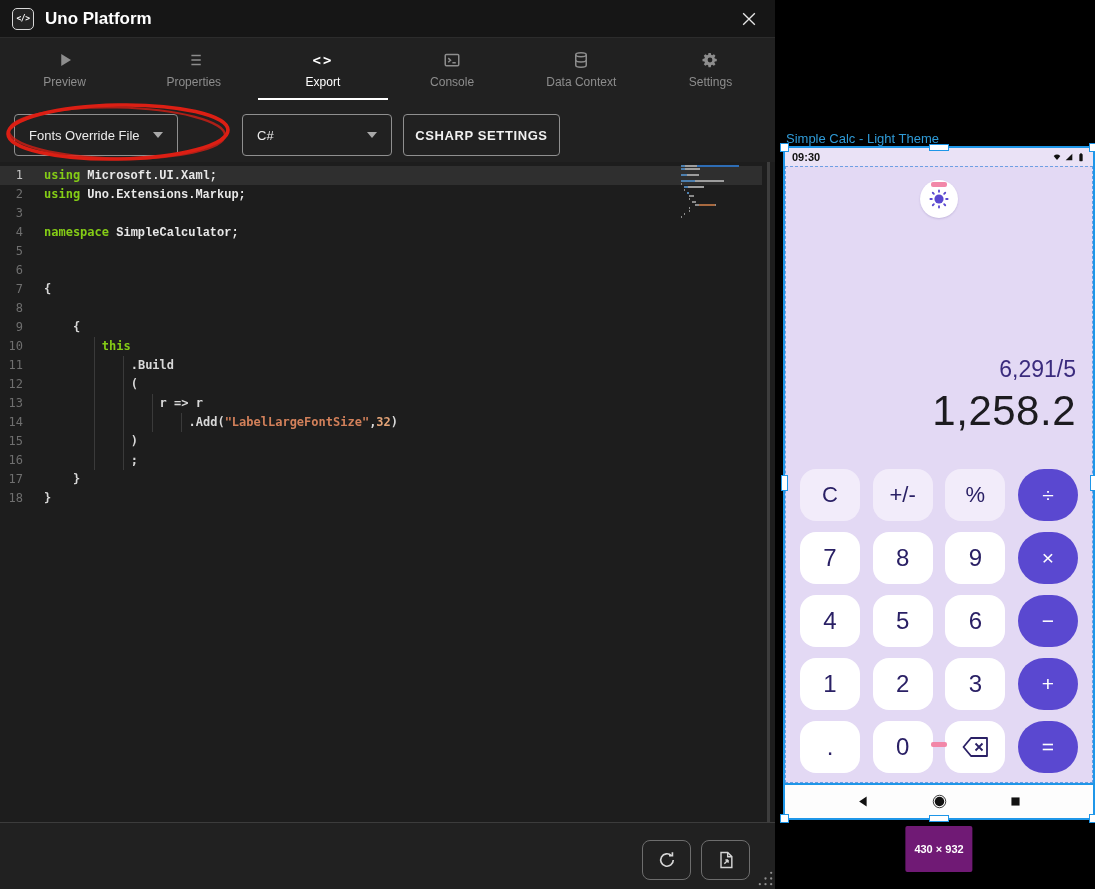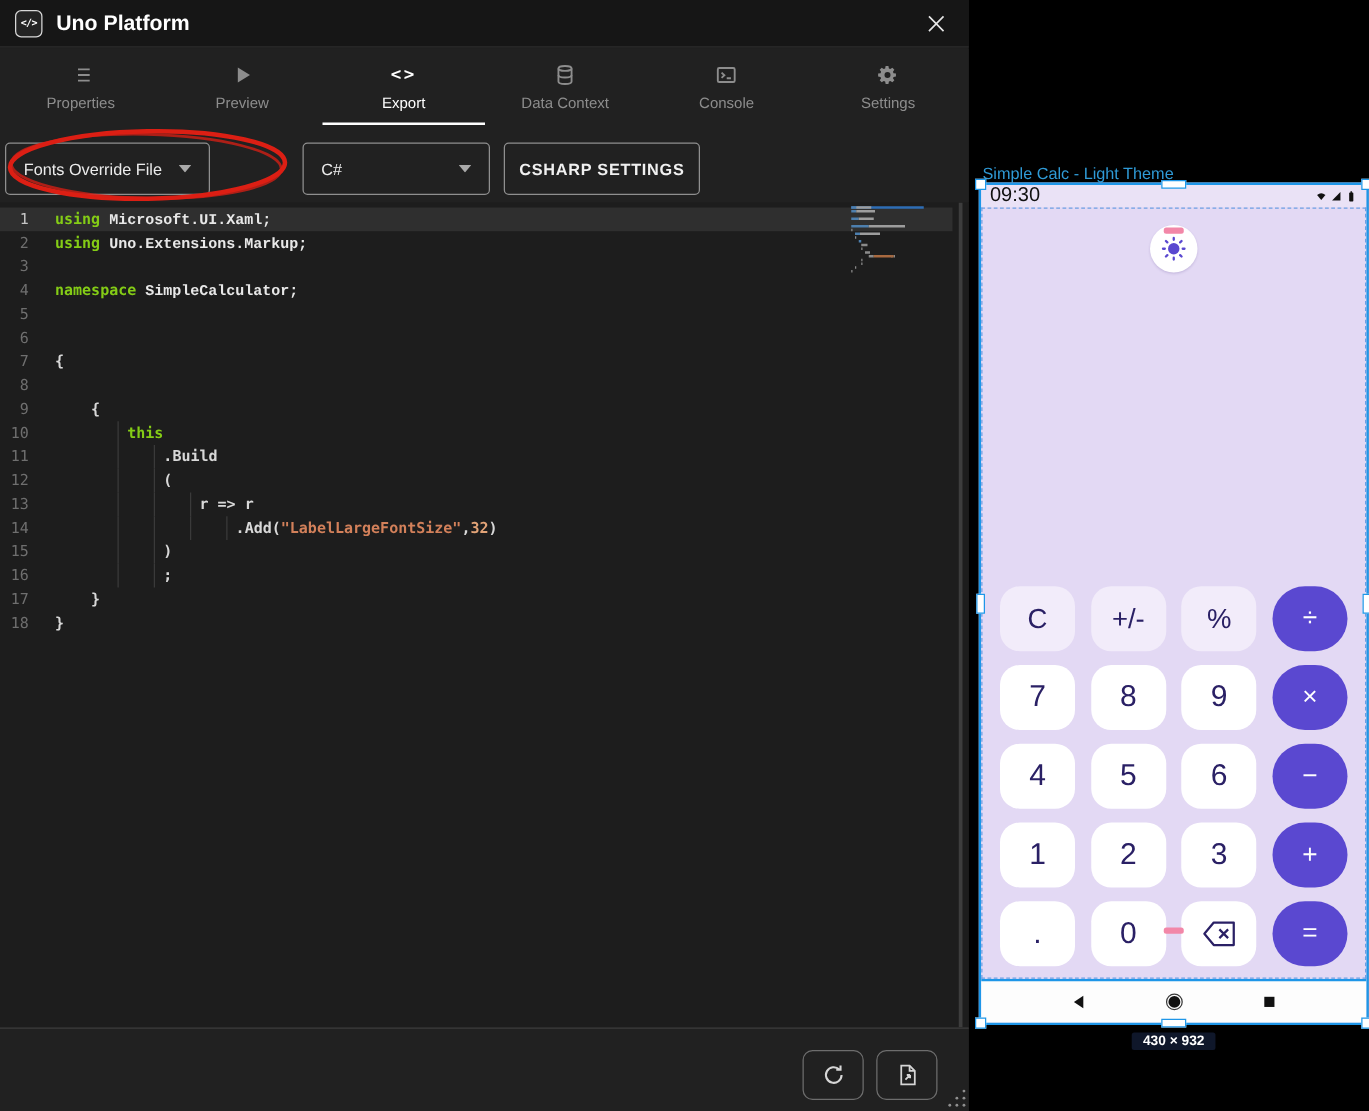--- a/index.html
+++ b/index.html
@@ -26,21 +26,21 @@
   .tab .t-icon svg { width:18px; height:18px; }
   .tab .t-label { font-size:12px; }
   .tab.active { color:#ffffff; }
   .tab.active::after { content:""; position:absolute; left:0; right:0; bottom:0; height:2px; background:#fff; }
   .code-glyph { font-family:"DejaVu Sans Mono",monospace; font-weight:bold; font-size:14px; letter-spacing:2px; }
 
   .toolbar { position:absolute; left:0; top:100px; width:775px; height:62px; background:#212121; }
   .dd { position:absolute; top:14px; height:42px; border:1px solid #8f8f8f; border-radius:4px;
     color:#ececec; font-size:13px; display:flex; align-items:center; padding:0 14px; cursor:pointer; background:transparent; }
   .dd .caret { margin-left:auto; color:#a9a9a9; width:10px; height:6px; }
-  .dd.dd-file { left:4px; width:164px;align-items:center; }
+  .dd.dd-file { left:14px; width:164px;align-items:center; }
   .dd.dd-lang { left:242px; width:150px; }
   .btn-settings { position:absolute; left:403px; top:14px; width:157px; height:42px; border:1px solid #8f8f8f;
     border-radius:4px; background:transparent; color:#f0f0f0; font-size:13px; font-weight:bold;
     letter-spacing:.6px; cursor:pointer; font-family:"Liberation Sans",sans-serif; }
   .annotation { position:absolute; left:2px; top:0px; width:232px; height:64px; pointer-events:none; }
 
   
   .editor { position:absolute; left:0; top:162px; width:775px; height:660px; background:#1d1d1d; overflow:hidden; }
   .code-lines { position:absolute; left:0; top:4px; width:762px;
     font-family:"DejaVu Sans Mono",monospace; font-size:12px; font-weight:bold; }
@@ -76,21 +76,21 @@
   .action-btn svg { width:20px; height:20px; }
   .action-refresh { left:642px; }
   .action-export { left:701px; }
   .grip { position:absolute; left:757px; top:47px; width:17px; height:17px; color:#8f8f8f; }
 
   
   .device-label { position:absolute; left:786px; top:131px; font-size:13px; color:#2f9ad6; }
   .phone { position:absolute; left:783px; top:146px; width:312px; height:674px; border:2px solid #1E96E8;
     background:#E3D9F4; display:flex; flex-direction:column; }
   .statusbar { height:18px; background:#EAE2F6; display:flex; align-items:center; padding:0 7px; flex:0 0 auto; }
-  .status-time { font-size:16px; font-weight:normal; color:#111; }
+  .status-time { font-size:11px; font-weight:bold; color:#111; }
   .status-icons { margin-left:auto; display:flex; align-items:center; gap:2px; color:#111; }
   .status-icons svg { width:10px; height:10px; }
   .screen { position:relative; flex:1 1 auto; background:#E3D9F4; border:1px dashed rgba(90,150,225,.85); }
   .navbar { flex:0 0 auto; height:35px; background:#fdfdfd; border-top:2px solid #1E96E8;
     display:flex; align-items:center; justify-content:space-around; padding:0 40px; }
   .navbar svg { width:15px; height:15px; }
 
   .theme-toggle { position:absolute; left:50%; top:13px; transform:translateX(-50%); width:38px; height:38px;
     border-radius:50%; background:#fff; border:none; display:flex; align-items:center; justify-content:center;
     color:#5A48D0; cursor:pointer; box-shadow:0 1px 2px rgba(60,40,120,.18); }
@@ -115,22 +115,22 @@
   .h-tl { left:-5px; top:-5px; } .h-tr { right:-5px; top:-5px; }
   .h-bl { left:-5px; bottom:-5px; } .h-br { right:-5px; bottom:-5px; }
   .h-mt { left:calc(50% - 10px); top:-4px; width:20px; height:7px; }
   .h-mb { left:calc(50% - 10px); bottom:-4px; width:20px; height:7px; }
   .h-ml { left:-4px; top:calc(50% - 8px); width:7px; height:16px; }
   .h-mr { right:-4px; top:calc(50% - 8px); width:7px; height:16px; }
   .pink-mark { position:absolute; left:calc(50% - 8px); width:16px; height:5px; background:#F287A8;
     border-radius:2px; z-index:6; }
   .pink-top { top:15px; } .pink-bottom { bottom:35px; }
 
-  .size-badge { position:absolute; left:939px; top:826px; transform:translateX(-50%); background:#0f172a;
-    color:#fff; font-size:11px; font-weight:bold; padding:1px 9px; border-radius:2px; white-space:nowrap; }
+  .size-badge { position:absolute; left:939px; top:826px; transform:translateX(-50%); background:#701a75;
+    color:#fff; font-size:11px; font-weight:bold; padding:17px 9px; border-radius:2px; white-space:nowrap; }
 </style>
 </head>
 <body>
 
 <div class="app">
 
   <div class="panel">
 
     <div class="titlebar">
       <div class="logo-box">&lt;/&gt;</div>
@@ -138,59 +138,59 @@
       <div class="close-btn">
         <svg viewBox="0 0 24 24" fill="none" stroke="currentColor" stroke-width="1.6">
             <path d="M5 5l14 14M19 5L5 19"></path>
           </svg>
       </div>
     </div>
 
     <div class="tabbar" id="tabbar">
         <div class="tab">
           <span class="t-icon">
+            <svg viewBox="0 0 24 24">
+              <path d="M7 4l13 8-13 8z" fill="currentColor"></path>
+            </svg>
+          </span>
+          <span class="t-label">Preview</span>
+        </div>
+        <div class="tab">
+          <span class="t-icon">
             <svg viewBox="0 0 24 24" fill="none" stroke="currentColor" stroke-width="2">
               <path d="M8.5 6h12.5M8.5 12h12.5M8.5 18h12.5"></path>
               <path d="M3.2 6h.01M3.2 12h.01M3.2 18h.01" stroke-width="3.4"></path>
             </svg>
           </span>
           <span class="t-label">Properties</span>
         </div>
-        <div class="tab">
-          <span class="t-icon">
-            <svg viewBox="0 0 24 24">
-              <path d="M7 4l13 8-13 8z" fill="currentColor"></path>
-            </svg>
-          </span>
-          <span class="t-label">Preview</span>
-        </div>
         <div class="tab active">
           <span class="t-icon">
             <span class="code-glyph">&lt;&gt;</span>
           </span>
           <span class="t-label">Export</span>
+        </div>
+        <div class="tab">
+          <span class="t-icon">
+            <svg viewBox="0 0 24 24" fill="none" stroke="currentColor" stroke-width="2">
+              <rect x="3" y="4.5" width="18" height="15" rx="1.5"></rect>
+              <path d="M7 9.5l3 2.8-3 2.8M12.5 15.5H17"></path>
+            </svg>
+          </span>
+          <span class="t-label">Console</span>
         </div>
         <div class="tab">
           <span class="t-icon">
             <svg viewBox="0 0 24 24" fill="none" stroke="currentColor" stroke-width="2">
               <ellipse cx="12" cy="5" rx="7" ry="2.6"></ellipse>
               <path d="M5 5v14c0 1.5 3.1 2.6 7 2.6s7-1.1 7-2.6V5"></path>
               <path d="M5 12c0 1.5 3.1 2.6 7 2.6s7-1.1 7-2.6"></path>
             </svg>
           </span>
           <span class="t-label">Data Context</span>
-        </div>
-        <div class="tab">
-          <span class="t-icon">
-            <svg viewBox="0 0 24 24" fill="none" stroke="currentColor" stroke-width="2">
-              <rect x="3" y="4.5" width="18" height="15" rx="1.5"></rect>
-              <path d="M7 9.5l3 2.8-3 2.8M12.5 15.5H17"></path>
-            </svg>
-          </span>
-          <span class="t-label">Console</span>
         </div>
         <div class="tab">
           <span class="t-icon">
             <svg viewBox="0 0 24 24">
               <path fill-rule="evenodd" fill="currentColor" d="M21 13.5v-3l-2.6-.5a6.7 6.7 0 0 0-.6-1.5l1.5-2.2-2.1-2.1-2.2 1.5c-.5-.26-1-.46-1.5-.6L13 2.5h-3l-.5 2.6c-.52.14-1 .34-1.5.6L5.8 4.2 3.7 6.3l1.5 2.2c-.26.47-.46.98-.6 1.5l-2.6.5v3l2.6.5c.14.52.34 1.03.6 1.5l-1.5 2.2 2.1 2.1 2.2-1.5c.47.26.98.46 1.5.6l.5 2.6h3l.5-2.6c.52-.14 1.03-.34 1.5-.6l2.2 1.5 2.1-2.1-1.5-2.2c.26-.47.46-.98.6-1.5zM12 8.8a3.2 3.2 0 1 1 0 6.4 3.2 3.2 0 0 1 0-6.4z"></path>
             </svg>
           </span>
           <span class="t-label">Settings</span>
         </div>
       </div>
@@ -308,20 +308,24 @@
     <div class="screen">
       <button class="theme-toggle">
         <svg viewBox="0 0 24 24" fill="currentColor">
           <circle cx="12" cy="12" r="5"></circle>
           <g stroke="currentColor" stroke-width="2" stroke-linecap="round">
             <path d="M12 2.6v1.6M12 19.8v1.6M2.6 12h1.6M19.8 12h1.6M5.2 5.2l1.2 1.2M17.6 17.6l1.2 1.2M18.8 5.2l-1.2 1.2M6.4 17.6l-1.2 1.2"></path>
           </g>
         </svg>
       </button>
 
+      <div class="calc-display">
+        <div class="calc-expression">6,291/5</div>
+        <div class="calc-result">1,258.2</div>
+      </div>
 
       <div class="keypad" id="keypad">
           <button class="key tonal">C</button>
           <button class="key tonal">+/-</button>
           <button class="key tonal">%</button>
           <button class="key accent">÷</button>
           <button class="key white">7</button>
           <button class="key white">8</button>
           <button class="key white">9</button>
           <button class="key accent">×</button>

